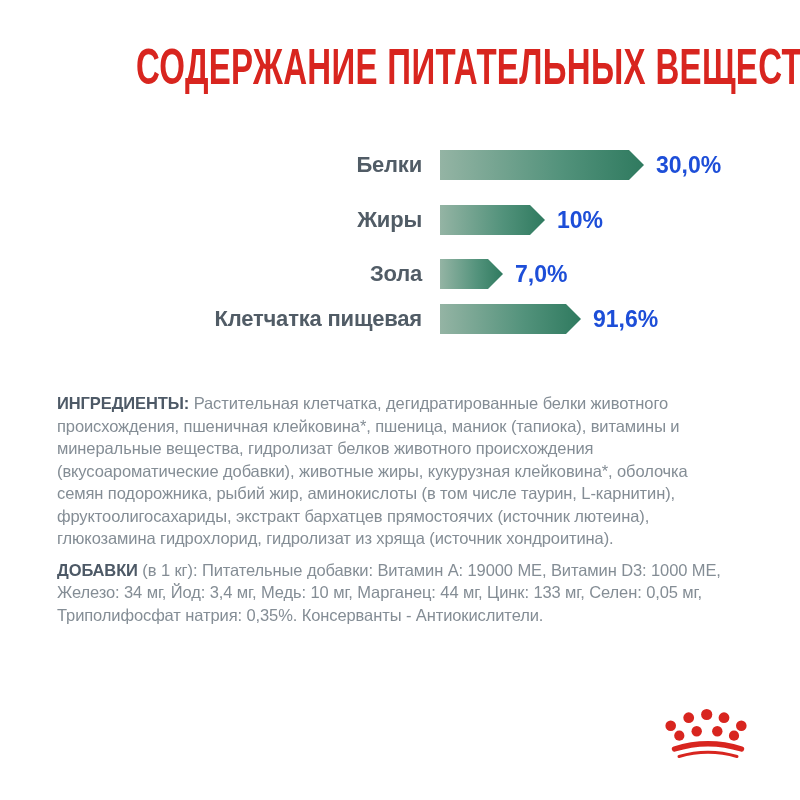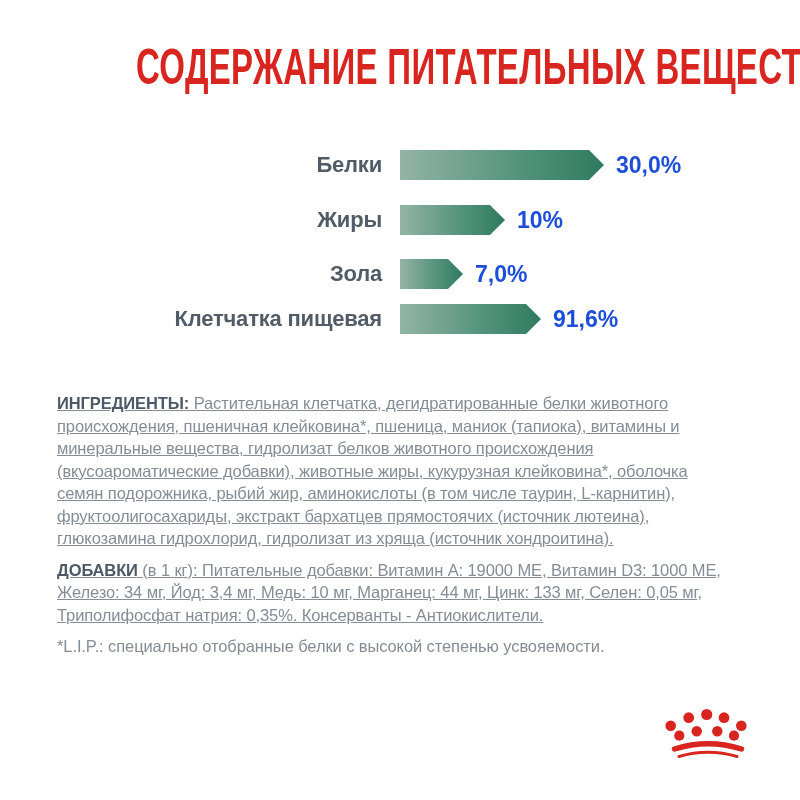--- a/index.html
+++ b/index.html
@@ -13,35 +13,35 @@
     white-space:nowrap;transform:scaleX(0.66);transform-origin:50% 50%;
     letter-spacing:0.5px;
   }
   .bar-row{
     position:absolute;left:0;width:800px;height:30px;
     display:flex;align-items:center;
   }
   .r0{top:150px}.r1{top:205px}.r2{top:259px}.r3{top:304px}
   .blabel{
     width:382px;text-align:right;color:#515c66;font-weight:bold;
-    font-size:22px;letter-spacing:-0.2px;white-space:nowrap;
+    font-size:22px;letter-spacing:-0.2px;white-space:nowrap;padding-left:40px;
   }
   .bar{
     height:30px;margin-left:18px;
     background:linear-gradient(90deg,#94b4a4 0%,#52927b 60%,#2f7a5f 100%);
     clip-path:polygon(0% 0%,calc(100% - 15px) 0%,100% 50%,calc(100% - 15px) 100%,0% 100%);
   }
   .bval{
     margin-left:12px;color:#1d4ed8;font-weight:bold;font-size:23px;white-space:nowrap;
   }
   .sections{
     position:absolute;top:392px;left:57px;width:706px;
     font-size:16.5px;line-height:22.5px;color:#848d95;letter-spacing:-0.1px;
   }
-  .sec{margin:0 0 9px 0;text-decoration:underline;}
+  .sec{margin:0 0 9px 0;}
   .sec-h{font-weight:bold;color:#4d5966;}
   .sec-b{white-space:pre-wrap;}
   .footnote{margin:0;white-space:pre-wrap;}
   .logo{position:absolute;left:658px;top:705px;width:100px;height:60px;}
 </style>
 </head>
 <body>
 
 <div class="page">
 
@@ -74,21 +74,20 @@
     <p class="sec"><span class="sec-h">ИНГРЕДИЕНТЫ:</span><span class="sec-b"> Растительная клетчатка, дегидратированные белки животного
 происхождения, пшеничная клейковина*, пшеница, маниок (тапиока), витамины и
 минеральные вещества, гидролизат белков животного происхождения
 (вкусоароматические добавки), животные жиры, кукурузная клейковина*, оболочка
 семян подорожника, рыбий жир, аминокислоты (в том числе таурин, L-карнитин),
 фруктоолигосахариды, экстракт бархатцев прямостоячих (источник лютеина),
 глюкозамина гидрохлорид, гидролизат из хряща (источник хондроитина).</span></p>
     <p class="sec"><span class="sec-h">ДОБАВКИ</span><span class="sec-b"> (в 1 кг): Питательные добавки: Витамин А: 19000 МЕ, Витамин D3: 1000 МЕ,
 Железо: 34 мг, Йод: 3,4 мг, Медь: 10 мг, Марганец: 44 мг, Цинк: 133 мг, Селен: 0,05 мг,
 Триполифосфат натрия: 0,35%. Консерванты - Антиокислители.</span></p>
-    <p class="footnote">*L.I.P.: специально отобранные белки с высокой степенью усвояемости.</p>
   </div>
 
   <svg class="logo" viewBox="0 0 100 60" aria-hidden="true">
     <g fill="#d8251f">
       <circle cx="12.7" cy="20.7" r="5.3"></circle>
       <circle cx="30.7" cy="12.7" r="5.4"></circle>
       <circle cx="48.7" cy="9.5" r="5.6"></circle>
       <circle cx="66.0" cy="12.7" r="5.4"></circle>
       <circle cx="83.3" cy="20.7" r="5.3"></circle>
       <circle cx="21.3" cy="30.7" r="5.1"></circle>

